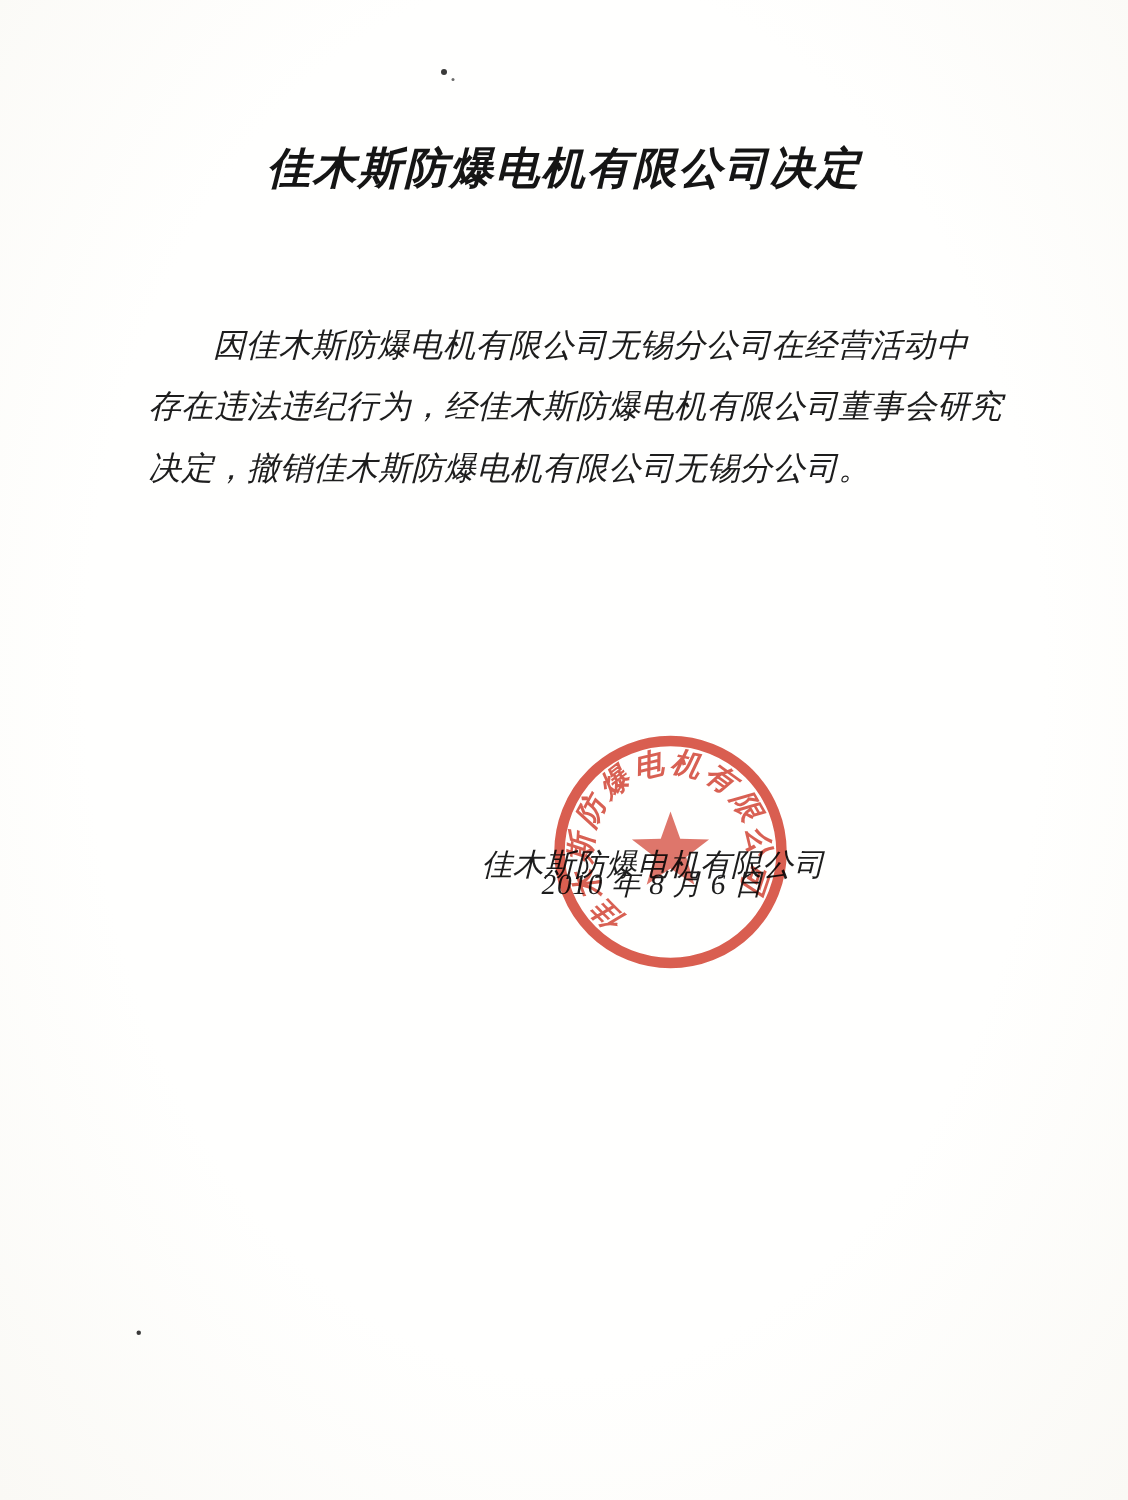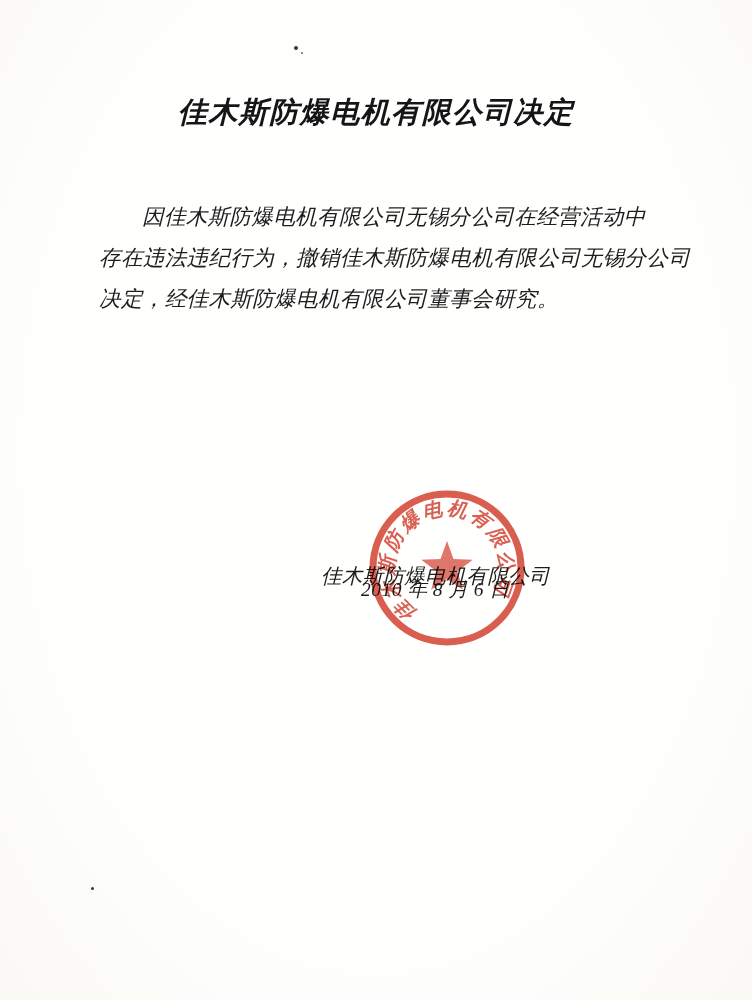--- a/index.html
+++ b/index.html
@@ -27,21 +27,21 @@
     text-align: center;
     font-family: "Liberation Sans", "DejaVu Sans", sans-serif;
     font-weight: 700;
     font-size: 29px;
     letter-spacing: 1.5px;
     color: #151515;
     white-space: nowrap;
   }
   .doc-body {
     position: absolute;
-    top: 197px;
+    top: 210px;
     left: 99px;
     width: 570px;
     font-size: 21.5px;
     line-height: 41px;
     letter-spacing: 0.4px;
     color: #1d1d1d;
   }
   .body-line {
     white-space: nowrap;
   }
@@ -98,22 +98,22 @@
 <div class="page">
 
   <div class="speck s1"></div>
   <div class="speck s2"></div>
   <div class="speck s3"></div>
 
   <h1 class="doc-title">佳木斯防爆电机有限公司决定</h1>
 
   <div class="doc-body">
     <div class="body-line indent">因佳木斯防爆电机有限公司无锡分公司在经营活动中</div>
-    <div class="body-line">存在违法违纪行为，撤销佳木斯防爆电机有限公司无锡分公司</div>
-    <div class="body-line">决定，经佳木斯防爆电机有限公司董事会研究。</div>
+    <div class="body-line">存在违法违纪行为，经佳木斯防爆电机有限公司董事会研究</div>
+    <div class="body-line">决定，撤销佳木斯防爆电机有限公司无锡分公司。</div>
   </div>
 
   <div class="sign-company">佳木斯防爆电机有限公司</div>
 
   <div class="sign-date">2010 年 8 月 6 日</div>
 
   <div class="seal">
     <svg width="160" height="160" viewBox="0 0 160 160" xmlns="http://www.w3.org/2000/svg">
       <defs>
         <path id="seal-arc" d="M 40.9 115.8 A 53 53 0 1 1 119.1 115.8" fill="none"></path>

